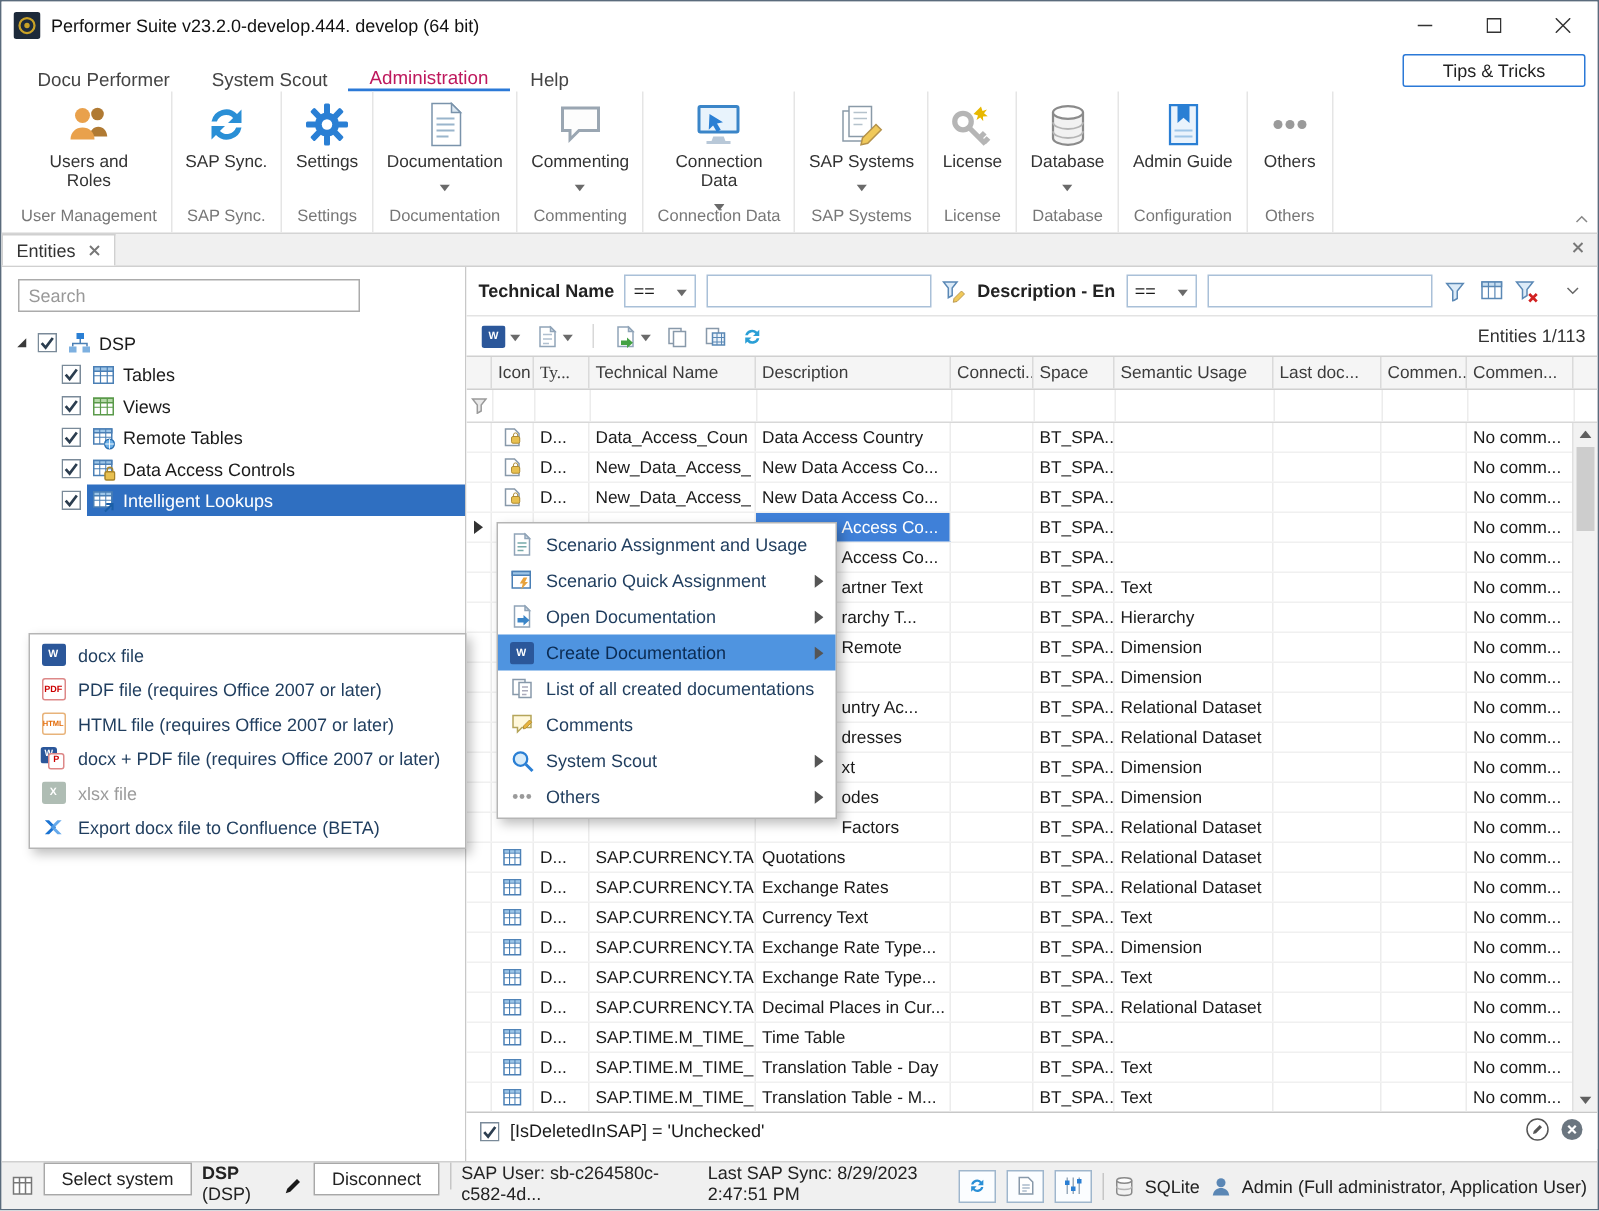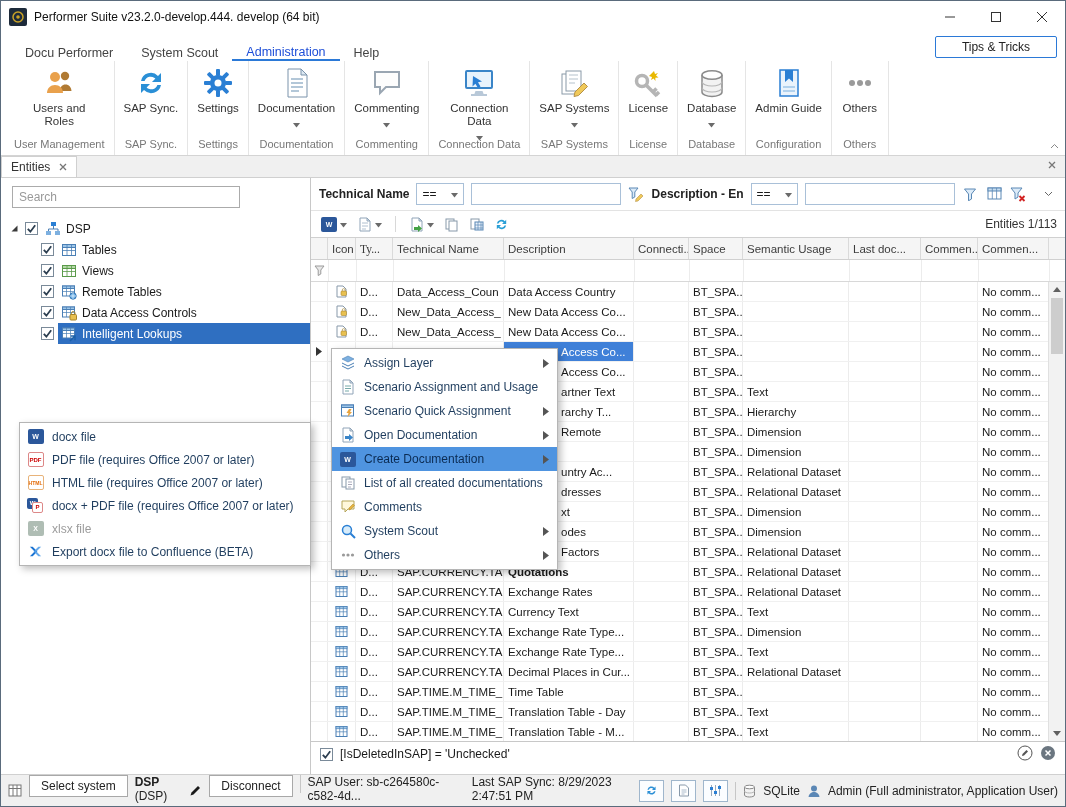--- a/index.html
+++ b/index.html
@@ -4,21 +4,21 @@
 <style>
 *{margin:0;padding:0;box-sizing:border-box}
 body{width:1066px;height:807px;font-family:"Liberation Sans",sans-serif;font-size:12px;color:#1a1a1a;background:#fff;overflow:hidden}
 .window{position:relative;width:1066px;height:807px;border:1px solid #5a6b7c;display:flex;flex-direction:column;background:#fff;overflow:hidden}
 .titlebar{flex:0 0 32px;display:flex;align-items:center;padding-left:8px;background:#fff}
 .title-text{margin-left:7px;font-size:12px;color:#111}
 .win-controls{margin-left:auto;display:flex;height:100%}
 .win-btn{width:46px;height:100%;display:flex;align-items:center;justify-content:center}
 .ribbon-tabs{flex:0 0 28px;display:flex;align-items:flex-end;background:#fff;padding-left:10px;position:relative}
 .rtab{padding:0 14px;display:flex;align-items:center;font-size:12.5px;color:#444}
-.rtab.active{color:#1d4ed8;border-bottom:2px solid #2b79d7}
+.rtab.active{color:#be185d;border-bottom:2px solid #2b79d7}
 .tips-btn{position:absolute;right:8px;top:3px;height:22px;width:122px;border:1px solid #2b79d7;background:#fff;color:#222;font-size:12px;font-family:inherit;border-radius:2px}
 .ribbon-body{flex:0 0 95px;background:#fff;border-bottom:1px solid #d4d4d4;display:flex;position:relative;padding-left:4px}
 .rgroup{display:flex;flex-direction:column;border-right:1px solid #e5e5e5;padding:2px 1px 0}
 .rgroup-btns{flex:1;display:flex;align-items:flex-start;justify-content:center}
 .rbtn{display:flex;flex-direction:column;align-items:center;padding:4px 8px 0;min-width:54px}
 .rbtn .icon32 svg{display:block}
 .rbtn-label{font-size:11.5px;color:#333;text-align:center;line-height:1.15;margin-top:3px;max-width:78px}
 .rbtn-dd{margin-top:2px;height:5px}
 .rgroup-name{flex:0 0 17px;font-size:11px;color:#777;text-align:center;white-space:nowrap;padding:0 8px}
 .ribbon-collapse{position:absolute;right:6px;bottom:3px}
@@ -818,21 +818,21 @@
               <div class="gcell" style="flex: 0 0 17px;"></div>
               <div class="gcell cicon" style="flex: 0 0 28px;">
                 <svg width="13" height="13">
                   <rect x="1" y="1.5" width="11" height="10" fill="#fff" stroke="#4a7fb5"></rect>
                   <rect x="1" y="1.5" width="11" height="2.3" fill="#9ec6e8" stroke="#4a7fb5" stroke-width="0.6"></rect>
                   <path d="M1 6.8h11M4.7 1.5v10M8.3 1.5v10" stroke="#4a7fb5" stroke-width="0.7"></path>
                 </svg>
               </div>
               <div class="gcell" style="flex: 0 0 37px;">D...</div>
               <div class="gcell" style="flex: 0 0 111px;">SAP.CURRENCY.TA</div>
-              <div class="gcell" style="flex: 0 0 130px; font-weight: bold;">Quotations</div>
+              <div class="gcell" style="flex: 0 0 130px;">Quotations</div>
               <div class="gcell" style="flex: 0 0 55px;"></div>
               <div class="gcell" style="flex: 0 0 54px;">BT_SPA...</div>
               <div class="gcell" style="flex: 0 0 106px;">Relational Dataset</div>
               <div class="gcell" style="flex: 0 0 72px;"></div>
               <div class="gcell" style="flex: 0 0 57px;"></div>
               <div class="gcell" style="flex: 0 0 71px;">No comm...</div>
             </div>
             <div class="grow">
               <div class="gcell" style="flex: 0 0 17px;"></div>
               <div class="gcell cicon" style="flex: 0 0 28px;">
@@ -1079,35 +1079,20 @@
           </svg>
         </span>
       <span>Admin (Full administrator, Application User)</span>
     </span>
   </div>
 
   <div class="menu context-menu" id="context-menu">
       <div class="mi">
         <span class="mi-icon">
           <svg width="16" height="16">
-            <path d="M8 1l6 3-6 3-6-3z" fill="#7db0e0" stroke="#4a7fb5" stroke-width="0.6"></path>
-            <path d="M2 8l6 3 6-3" fill="none" stroke="#4a7fb5"></path>
-            <path d="M2 11l6 3 6-3" fill="none" stroke="#4a7fb5"></path>
-          </svg>
-        </span>
-        <span class="mi-label">Assign Layer</span>
-        <span class="mi-arrow">
-          <svg width="6" height="9">
-            <path d="M0 0l6 4.5L0 9z" fill="#555"></path>
-          </svg>
-        </span>
-      </div>
-      <div class="mi">
-        <span class="mi-icon">
-          <svg width="16" height="16">
             <path d="M3 1h7l3 3v11H3z" fill="#fff" stroke="#90a4b8"></path>
             <path d="M10 1l3 3h-3z" fill="#d8e4ef" stroke="#90a4b8"></path>
             <path d="M5 7h6M5 9.5h6M5 12h4" stroke="#7aa"></path>
           </svg>
         </span>
         <span class="mi-label">Scenario Assignment and Usage</span>
       </div>
       <div class="mi">
         <span class="mi-icon">
           <svg width="16" height="16">

